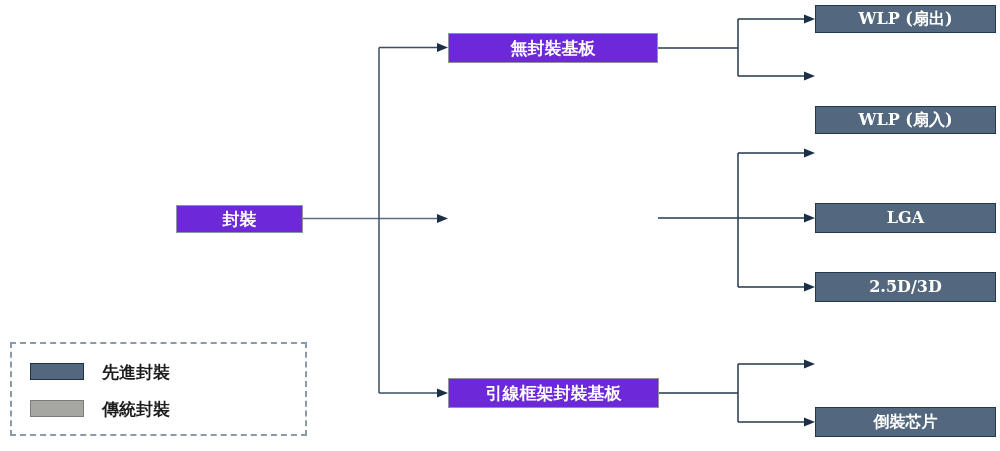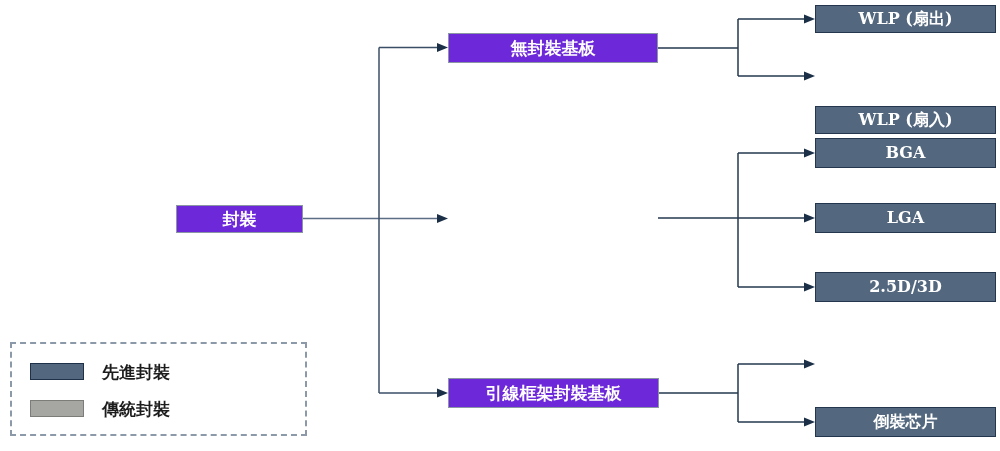--- a/index.html
+++ b/index.html
@@ -123,21 +123,20 @@
   </svg>
 
   <div class="node blue" style="left:176px; top:205px; width:127px; height:28px;">封裝</div>
 
   <div class="node blue" style="left:448px; top:33px; width:210px; height:30px;">無封裝基板</div>
   <div class="node blue" style="left:448px; top:378px; width:211px; height:30px;">引線框架封裝基板</div>
 
   <div class="node leaf" style="left:815px; top:5px; width:181px; height:28px;text-align:center;">WLP (扇出)</div>
   <div class="node leaf" style="left:815px; top:62px; width:181px; height:28px;margin-top:44px;">WLP (扇入)</div>
 
-  <div class="node leaf" style="left:815px; top:138px; width:181px; height:30px;">BGA</div>
   <div class="node leaf" style="left:815px; top:203px; width:181px; height:30px;">LGA</div>
   <div class="node leaf" style="left:815px; top:272px; width:181px; height:30px;">2.5D/3D</div>
 
   <div class="node leaf" style="left:815px; top:407px; width:181px; height:30px;">倒裝芯片</div>
 
   <div id="legend">
     <span class="legend-swatch advanced" style="top:19px;"></span>
     <span class="legend-label" style="top:20px;">先進封裝</span>
     <span class="legend-swatch traditional" style="top:56px;"></span>
     <span class="legend-label" style="top:57px;">傳統封裝</span>

